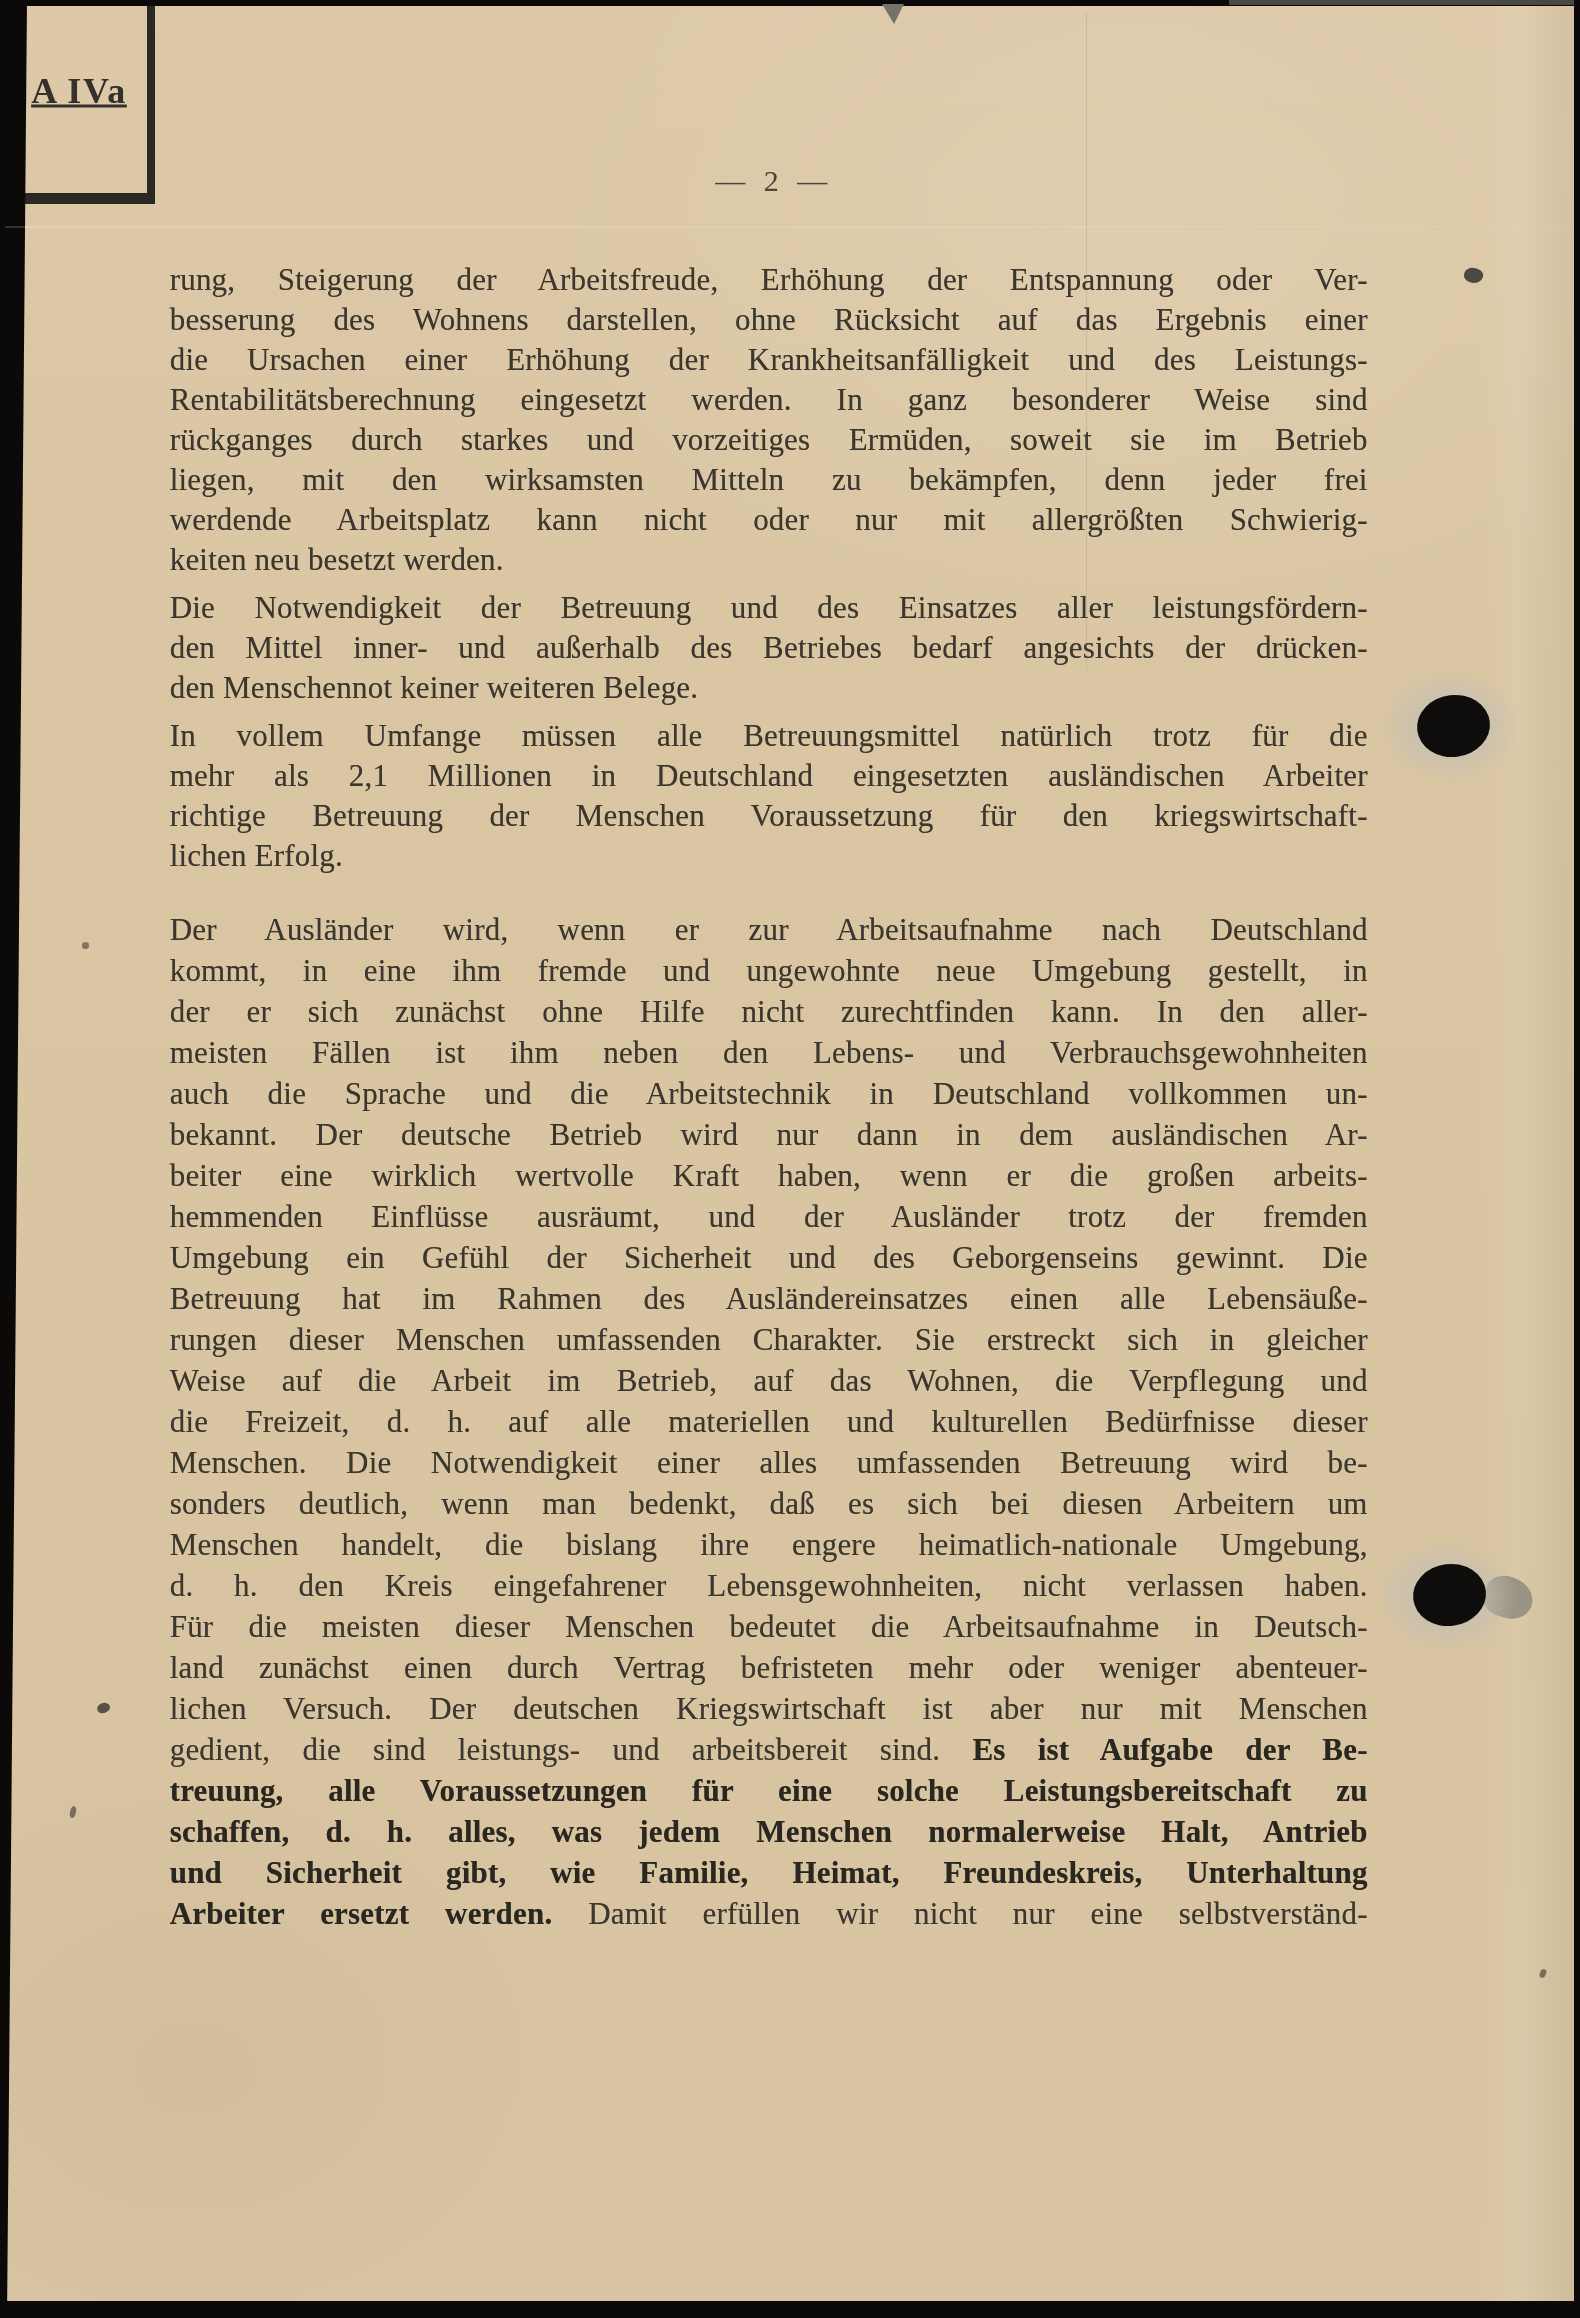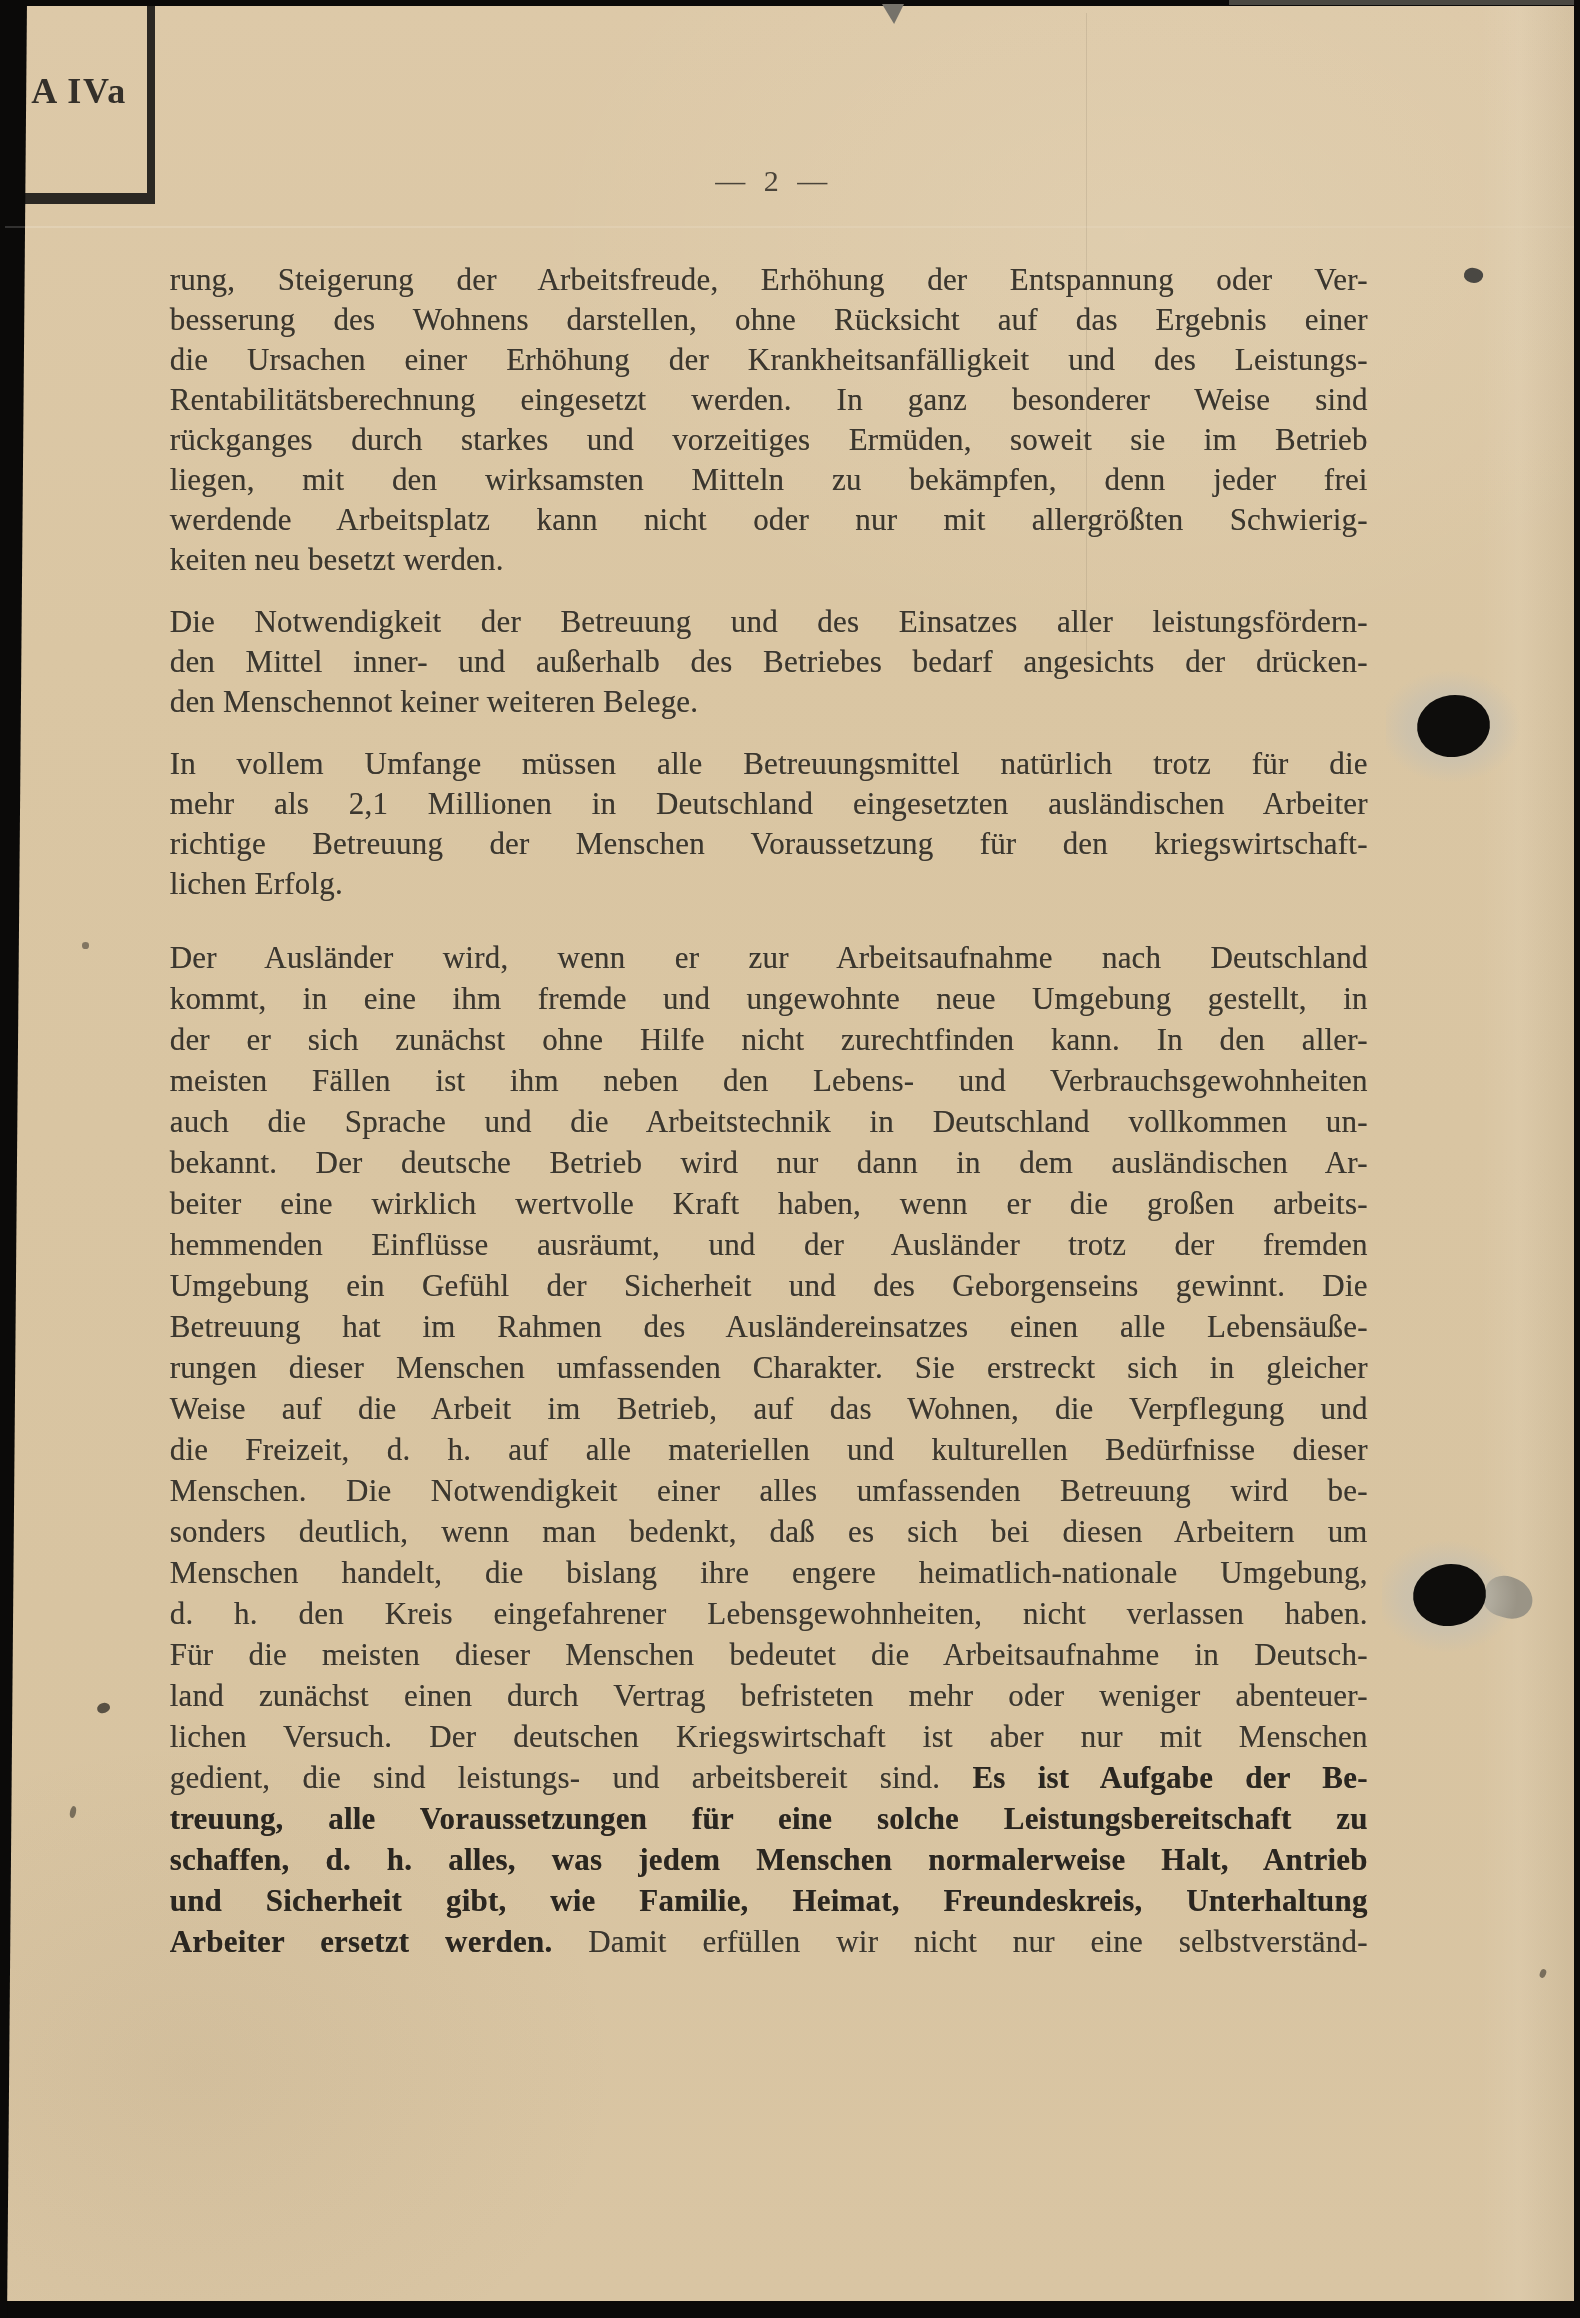--- a/index.html
+++ b/index.html
@@ -55,40 +55,41 @@
     border-bottom: 11px solid #2b2823;
     box-sizing: content-box;
     display: flex; align-items: center; justify-content: center;
   }
   .class-box .label {
     font-weight: 700;
     font-size: 36px;
     letter-spacing: 1.6px;
     color: #34302a;
     transform: translateY(-9.5px);
+    text-decoration: underline;
   }
   .page-num {
     position: absolute; left: 0; top: 158px;
     width: 1533px;
     text-align: center;
     font-size: 30px;
     color: #4a443a;
     word-spacing: 11px;
   }
   
   .text-block {
     position: absolute; left: 165px; top: 254px;
     width: 1198px;
     color: #3b372f;
     font-size: 31px;
     letter-spacing: 0.2px;
     text-shadow: 0 0 0.4px rgba(58,52,44,0.55);
   }
   .para { line-height: 40px; }
-  .para + .para { margin-top: 22px; }
+  .para + .para { margin-top: 8px; }
   .para.p4 { margin-top: 33px; line-height: 41px; }
   .line {
     text-align: justify;
     text-align-last: justify;
   }
   .line.last { text-align-last: left; }
   .line .b, .line.bold {
     font-weight: 700;
     color: #2a2620;
   }

